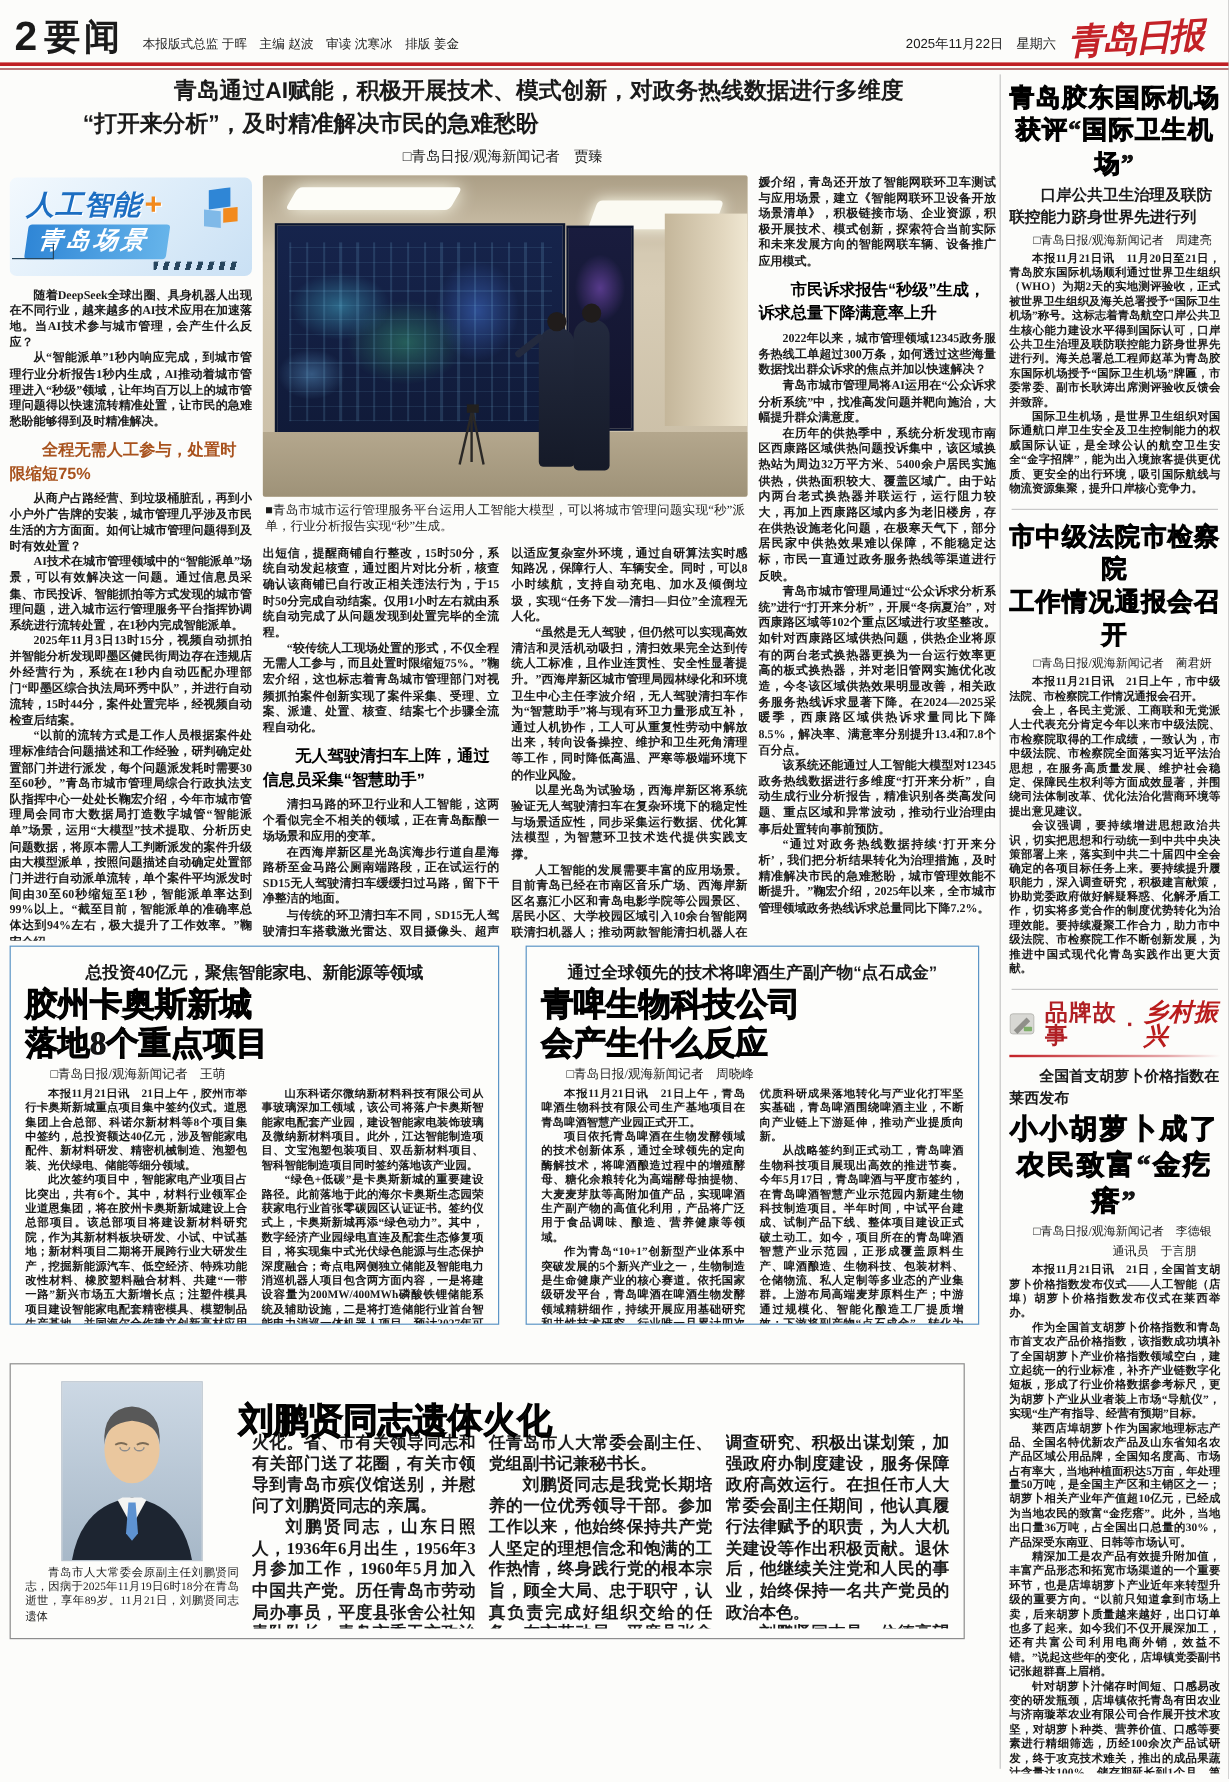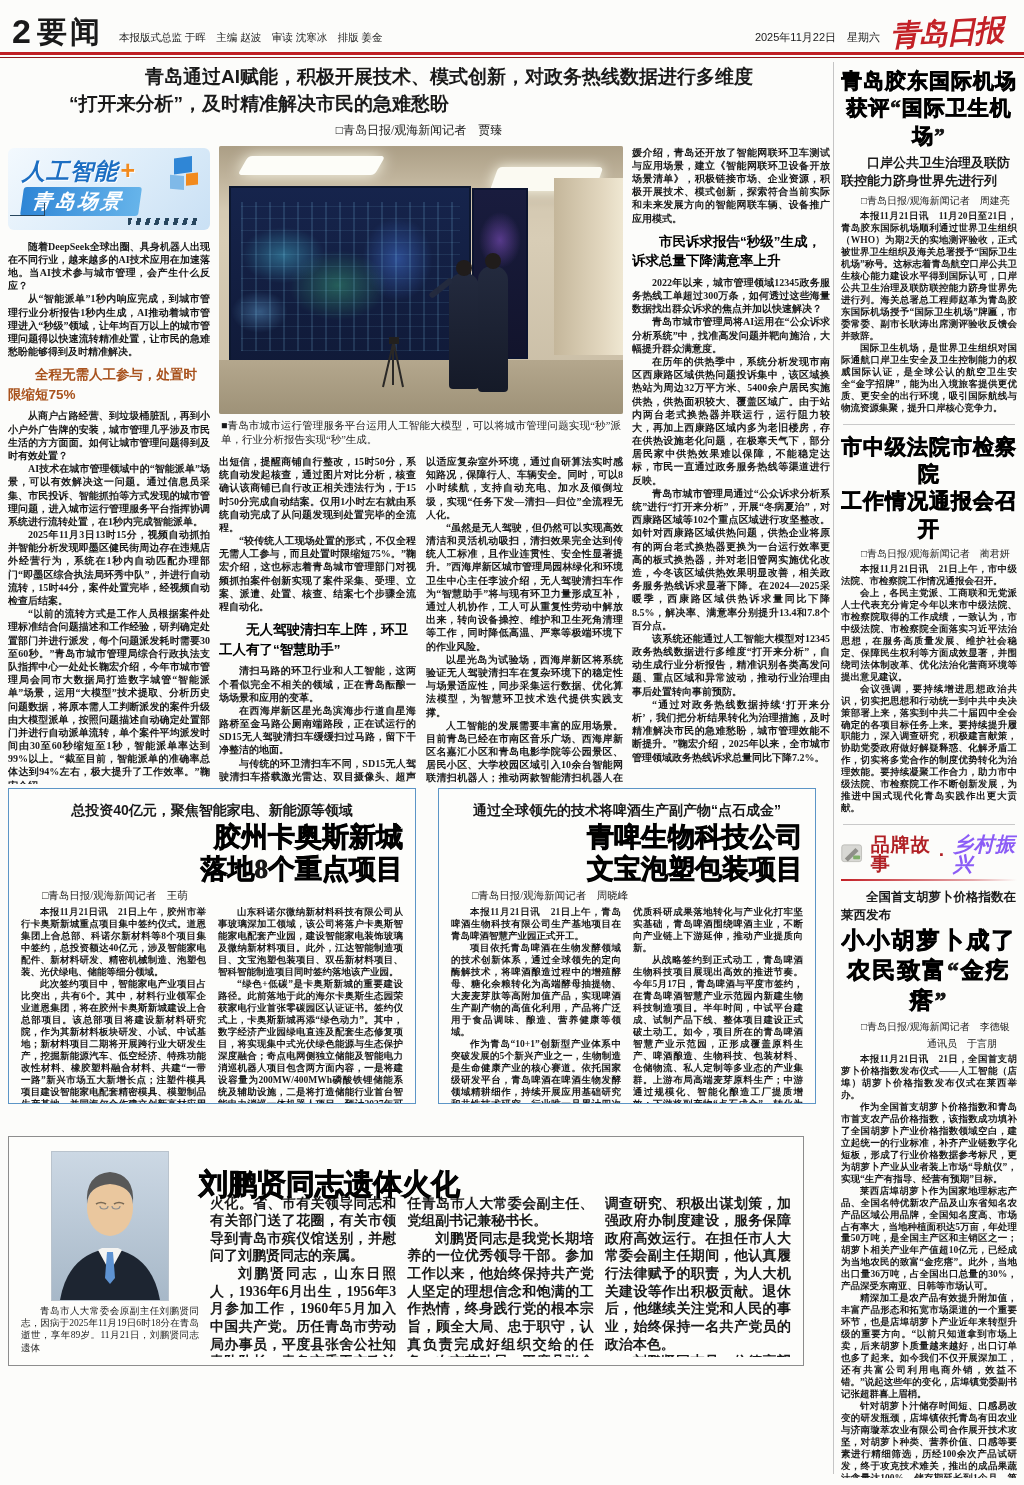--- a/index.html
+++ b/index.html
@@ -75,21 +75,21 @@
   .tripod{position:absolute;left:38%;bottom:9%;}
   .caption{font:10.5px/1.4 "Liberation Serif",serif;text-align:justify;margin:5px 2px 7px;}
   .midcols{display:flex;gap:10px;height:328px;overflow:hidden;}
   .midcols .col{flex:1;}
   
   .boxes{display:flex;gap:22px;margin-top:4px;height:316px;}
   .abox{border:1.5px solid #5c95c6;box-sizing:border-box;padding:4px 12px;overflow:hidden;background:#fdfdfb;}
   .box-j{width:408px;}
   .box-t{width:378px;}
   .box-kicker{font:700 14px/1.3 "Liberation Sans",sans-serif;text-align:center;margin:8px 0 2px;}
-  .box-headline{font:900 27px/1.2 "Liberation Serif",serif;text-align:right;margin:2px 0 4px;-webkit-text-stroke:.8px #000;}
+  .box-headline{font:900 27px/1.2 "Liberation Serif",serif;text-align:left;margin:2px 0 4px;-webkit-text-stroke:.8px #000;}
   .box-byline{font:10.5px/1.2 "Liberation Serif",serif;text-indent:2em;margin:4px 0 5px;}
   .box-cols{display:flex;gap:12px;height:206px;overflow:hidden;}
   .box-cols .col{flex:1;}
   .abox .bp{font-size:9.5px;line-height:1.26;}
   
   .memorial{position:relative;margin-top:32px;height:230px;border:1px solid #8d8d8d;box-sizing:border-box;width:796px;padding:6px 12px;overflow:hidden;background:#fdfdfb;}
   .mem-headline{position:absolute;left:190px;top:8px;width:480px;text-align:left;font:900 29px/1.1 "Liberation Serif",serif;-webkit-text-stroke:.8px #000;}
   .mem-body{display:flex;gap:11px;height:214px;}
   .mem-c{flex:1;overflow:hidden;}
   .mem-c1{flex:0 0 178px;}
@@ -99,21 +99,21 @@
   .memorial .bp{font-size:14px;line-height:1.26;}
   
   .sb-headline{font:900 21px/1.3 "Liberation Serif",serif;text-align:center;letter-spacing:1px;margin:4px 0 2px;-webkit-text-stroke:.7px #000;}
   .sb-subhead{font:700 13px/1.4 "Liberation Sans",sans-serif;text-indent:2em;margin:4px 0;}
   .sb-byline{font:10px/1.3 "Liberation Serif",serif;text-indent:2em;margin:4px 0 4px;}
   .sb-byline2{font:10px/1.3 "Liberation Serif",serif;text-align:right;padding-right:2em;margin:0 0 4px;}
   .sidebar .bp{font-size:9.5px;line-height:1.26;}
   .sep{border:none;border-top:1px solid #c9c9c9;margin:9px 2px;}
   .brand-badge{display:flex;align-items:center;gap:7px;margin:6px 0 2px;}
   .brand-t1{font:900 19px/1 "Liberation Sans",sans-serif;color:#b01f24;letter-spacing:1px;}
-  .brand-t2{font:italic 900 20px/1 "Liberation Serif",serif;color:#8b5cf6;letter-spacing:1px;}
+  .brand-t2{font:italic 900 20px/1 "Liberation Serif",serif;color:#b91c1c;letter-spacing:1px;}
   .brand-rule{height:2px;background:linear-gradient(90deg,#c32127,#e5a7a9 75%,transparent);margin:5px 0 8px;}
   .sb-kicker{font:700 12.5px/1.4 "Liberation Sans",sans-serif;text-indent:2em;margin:2px 0;}
   .sb-headline-lg{font:900 23px/1.3 "Liberation Serif",serif;text-align:center;letter-spacing:2px;margin:2px 0 3px;-webkit-text-stroke:.8px #000;}
 </style>
 </head>
 <body>
 
 <div class="page">
 
   <div class="hdr">
@@ -182,21 +182,21 @@
                 <div class="arm"></div>
               </div>
             <div class="person p2"></div>
           </div>
           <div class="caption">■青岛市城市运行管理服务平台运用人工智能大模型，可以将城市管理问题实现“秒”派单，行业分析报告实现“秒”生成。</div>
           <div class="midcols">
             <div class="col">
 
             <p class="bp k-pc">出短信，提醒商铺自行整改，15时50分，系统自动发起核查，通过图片对比分析，核查确认该商铺已自行改正相关违法行为，于15时50分完成自动结案。仅用1小时左右就由系统自动完成了从问题发现到处置完毕的全流程。</p>
                 <p class="bp k-p">“较传统人工现场处置的形式，不仅全程无需人工参与，而且处置时限缩短75%。”鞠宏介绍，这也标志着青岛城市管理部门对视频抓拍案件创新实现了案件采集、受理、立案、派遣、处置、核查、结案七个步骤全流程自动化。</p>
-                <p class="bp k-h2">无人驾驶清扫车上阵，环卫工人有了“智慧助手”</p>
+                <p class="bp k-h2">无人驾驶清扫车上阵，通过信息员采集“智慧助手”</p>
                 <p class="bp k-p">清扫马路的环卫行业和人工智能，这两个看似完全不相关的领域，正在青岛酝酿一场场景和应用的变革。</p>
                 <p class="bp k-p">在西海岸新区星光岛滨海步行道自星海路桥至金马路公厕南端路段，正在试运行的SD15无人驾驶清扫车缓缓扫过马路，留下干净整洁的地面。</p>
                 <p class="bp k-p">与传统的环卫清扫车不同，SD15无人驾驶清扫车搭载激光雷达、双目摄像头、超声波雷达等多传感器融合系统，可实现厘米级高精度贴边清扫、自主避障与动态路径规划。</p>
               </div>
             <div class="col">
 
             <p class="bp k-pc">以适应复杂室外环境，通过自研算法实时感知路况，保障行人、车辆安全。同时，可以8小时续航，支持自动充电、加水及倾倒垃圾，实现“任务下发—清扫—归位”全流程无人化。</p>
                 <p class="bp k-p">“虽然是无人驾驶，但仍然可以实现高效清洁和灵活机动吸扫，清扫效果完全达到传统人工标准，且作业连贯性、安全性显著提升。”西海岸新区城市管理局园林绿化和环境卫生中心主任李波介绍，无人驾驶清扫车作为“智慧助手”将与现有环卫力量形成互补，通过人机协作，工人可从重复性劳动中解放出来，转向设备操控、维护和卫生死角清理等工作，同时降低高温、严寒等极端环境下的作业风险。</p>
                 <p class="bp k-p">以星光岛为试验场，西海岸新区将系统验证无人驾驶清扫车在复杂环境下的稳定性与场景适应性，同步采集运行数据、优化算法模型，为智慧环卫技术迭代提供实践支撑。</p>
                 <p class="bp k-p">人工智能的发展需要丰富的应用场景。目前青岛已经在市南区音乐广场、西海岸新区名嘉汇小区和青岛电影学院等公园景区、居民小区、大学校园区域引入10余台智能网联清扫机器人；推动两款智能清扫机器人在西海岸新区星海湾路申请道路测试牌照。另外，还在25个小区、3个市民中心、2所大学等应用扫地机器人32台、巡逻机器人26台。</p>
@@ -235,21 +235,21 @@
 
           <p class="bp k-p">山东科诺尔微纳新材料科技有限公司从事玻璃深加工领域，该公司将落户卡奥斯智能家电配套产业园，建设智能家电装饰玻璃及微纳新材料项目。此外，江达智能制造项目、文宝泡塑包装项目、双岳新材料项目、智科智能制造项目同时签约落地该产业园。</p>
               <p class="bp k-p">“绿色+低碳”是卡奥斯新城的重要建设路径。此前落地于此的海尔卡奥斯生态园荣获家电行业首张零碳园区认证证书。签约仪式上，卡奥斯新城再添“绿色动力”。其中，数字经济产业园绿电直连及配套生态修复项目，将实现集中式光伏绿色能源与生态保护深度融合；奇点电网侧独立储能及智能电力消巡机器人项目包含两方面内容，一是将建设容量为200MW/400MWh磷酸铁锂储能系统及辅助设施，二是将打造储能行业首台智能电力消巡一体机器人项目，预计2027年可实现首台机器人下线。</p>
             </div>
         </div>
       </article>
 
       <article class="abox box-t">
         <div class="box-kicker">通过全球领先的技术将啤酒生产副产物“点石成金”</div>
         <h2 class="box-headline">
-          <span>青啤生物科技公司</span><br><span>文宝泡塑包装项目</span>
+          <span>青啤生物科技公司</span><br><span>会产生什么反应</span>
         </h2>
         <div class="box-byline">□青岛日报/观海新闻记者　周晓峰</div>
         <div class="box-cols">
           <div class="col">
 
           <p class="bp k-p">本报11月21日讯　21日上午，青岛啤酒生物科技有限公司生产基地项目在青岛啤酒智慧产业园正式开工。</p>
               <p class="bp k-p">项目依托青岛啤酒在生物发酵领域的技术创新体系，通过全球领先的定向酶解技术，将啤酒酿造过程中的增殖酵母、糖化余粮转化为高端酵母抽提物、大麦麦芽肽等高附加值产品，实现啤酒生产副产物的高值化利用，产品将广泛用于食品调味、酿造、营养健康等领域。</p>
               <p class="bp k-p">作为青岛“10+1”创新型产业体系中突破发展的5个新兴产业之一，生物制造是生命健康产业的核心赛道。依托国家级研发平台，青岛啤酒在啤酒生物发酵领域精耕细作，持续开展应用基础研究和共性技术研究，行业唯一且累计四次荣获国家科技进步奖。为识别并培育具有引领性的产业样本，持续推动</p>
             </div>
           <div class="col">

